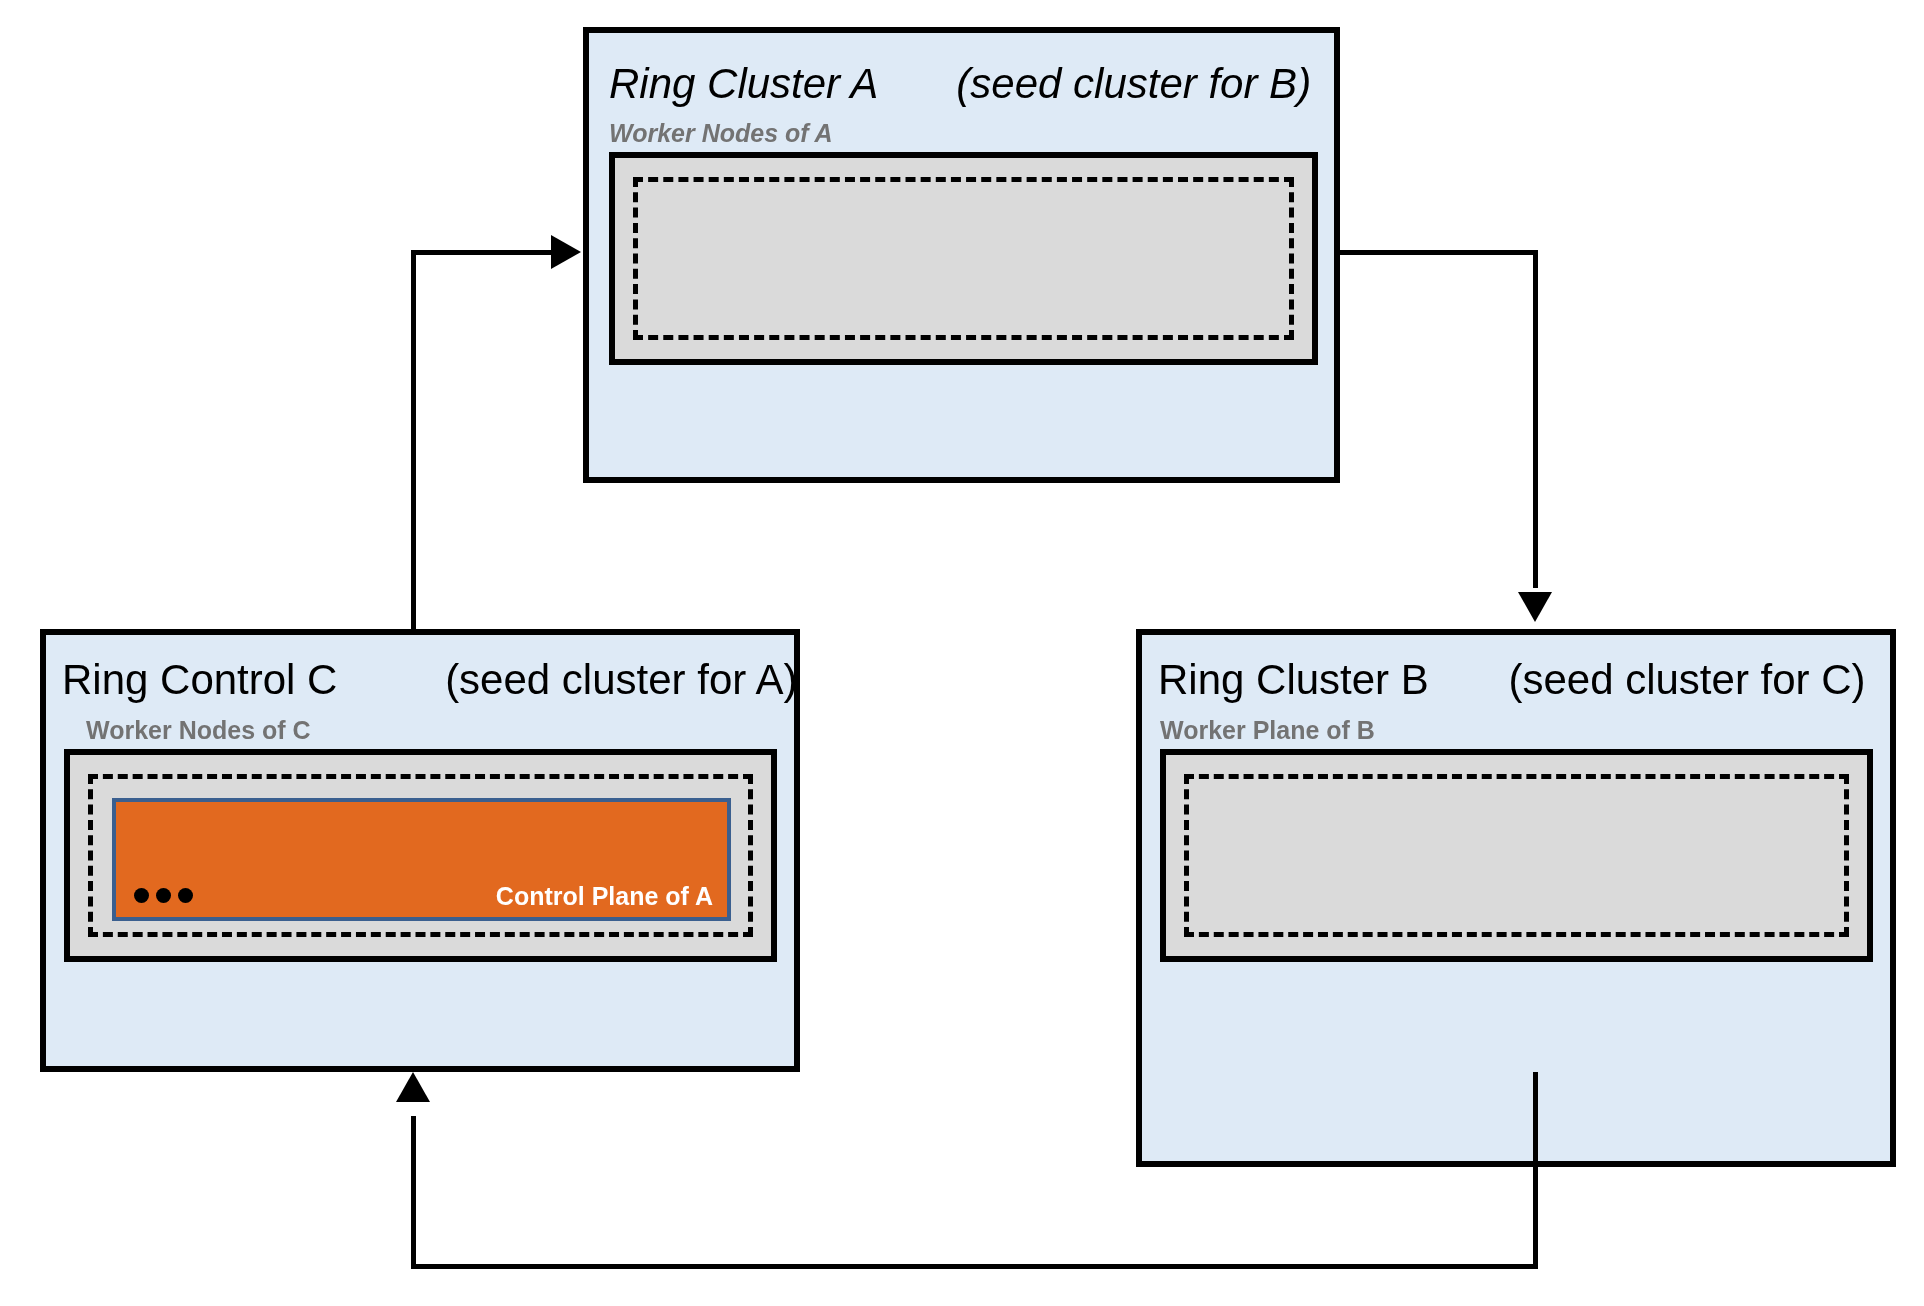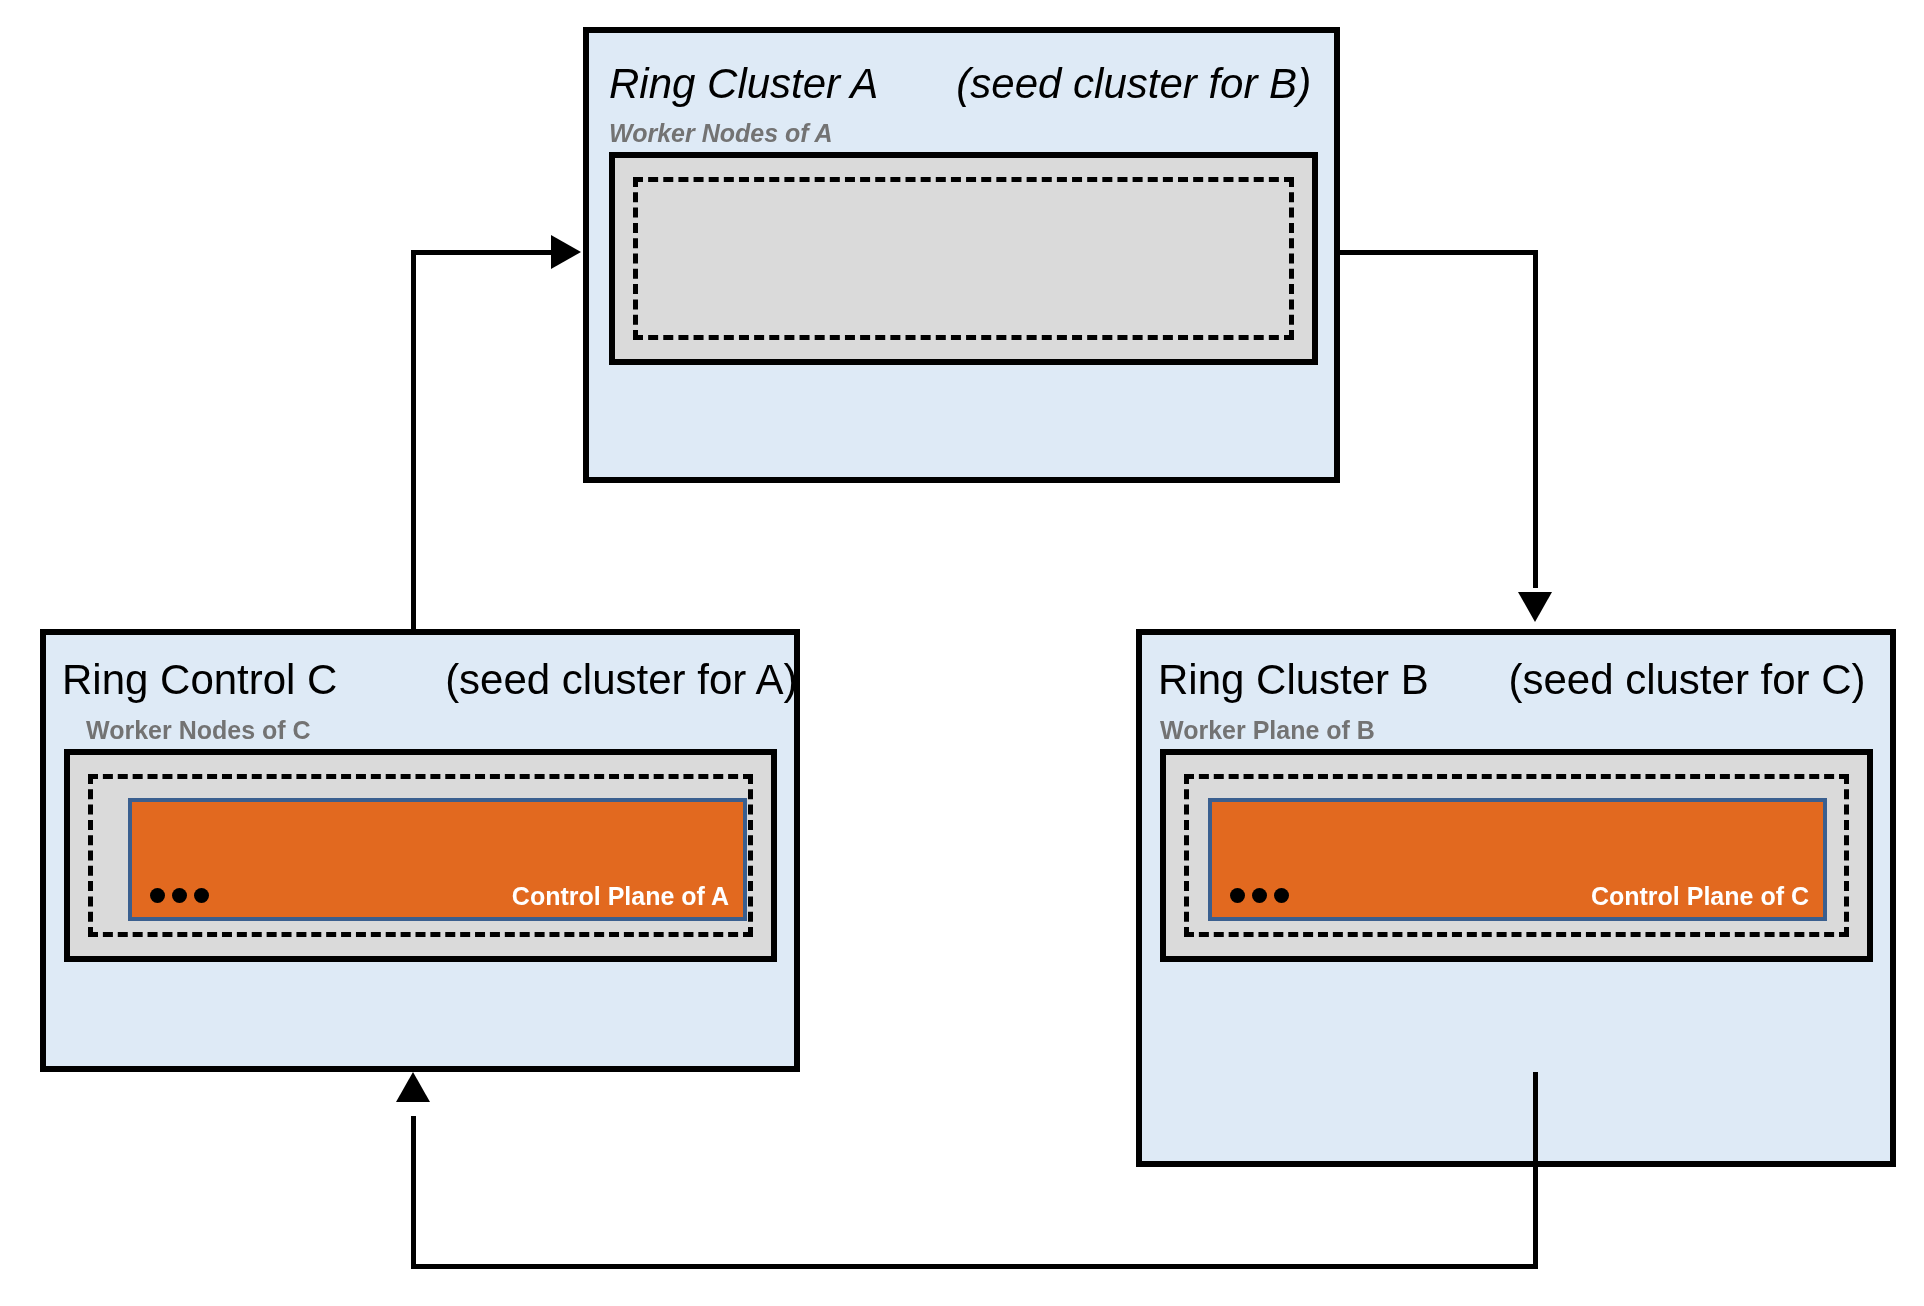--- a/index.html
+++ b/index.html
@@ -136,48 +136,40 @@
 
   <div class="ring-cluster" style="left:40px; top:629px; width:760px; height:443px;">
     <div class="cluster-title" style="left:16px; top:24px;">
       <span>Ring Control C</span>
       <span class="seed" style="margin-left:96px;">(seed cluster for A)</span>
     </div>
     <div class="worker-label" style="left:24px; top:83px;margin-left:16px;">Worker Nodes of C</div>
 
     <div class="worker-group" style="left:18px; top:114px; width:713px; height:213px;">
       <div class="dashed-box" style="left:18px; top:19px; right:18px; bottom:19px;"></div>
-      <div class="control-plane" style="left:42px; top:43px; width:619px; height:123px;margin-left:16px;">
+      <div class="control-plane" style="left:42px; top:43px; width:619px; height:123px;">
         <div class="dots">
           <i></i>
             <i></i>
             <i></i>
         </div>
         <div class="cp-label">Control Plane of A</div>
       </div>
     </div>
   </div>
 
   <div class="ring-cluster" style="left:1136px; top:629px; width:760px; height:538px;">
     <div class="cluster-title" style="left:16px; top:24px;">
       <span>Ring Cluster B</span>
       <span class="seed" style="margin-left:68px;">(seed cluster for C)</span>
     </div>
     <div class="worker-label" style="left:18px; top:83px;">Worker Plane of B</div>
 
     <div class="worker-group" style="left:18px; top:114px; width:713px; height:213px;">
       <div class="dashed-box" style="left:18px; top:19px; right:18px; bottom:19px;"></div>
-      <div class="control-plane" style="left:42px; top:43px; width:619px; height:123px;">
-        <div class="dots">
-          <i></i>
-            <i></i>
-            <i></i>
-        </div>
-        <div class="cp-label">Control Plane of C</div>
-      </div>
     </div>
   </div>
 
   <div class="conn conn-h" style="left:1340px; top:250px; width:198px;"></div>
   <div class="conn conn-v" style="left:1533px; top:250px; height:338px;"></div>
   <div class="arrowhead arrow-down" style="left:1518px; top:592px;"></div>
 
   <div class="conn conn-v" style="left:1533px; top:1072px; height:197px;"></div>
   <div class="conn conn-h" style="left:411px; top:1264px; width:1127px;"></div>
   <div class="conn conn-v" style="left:411px; top:1116px; height:150px;"></div>

